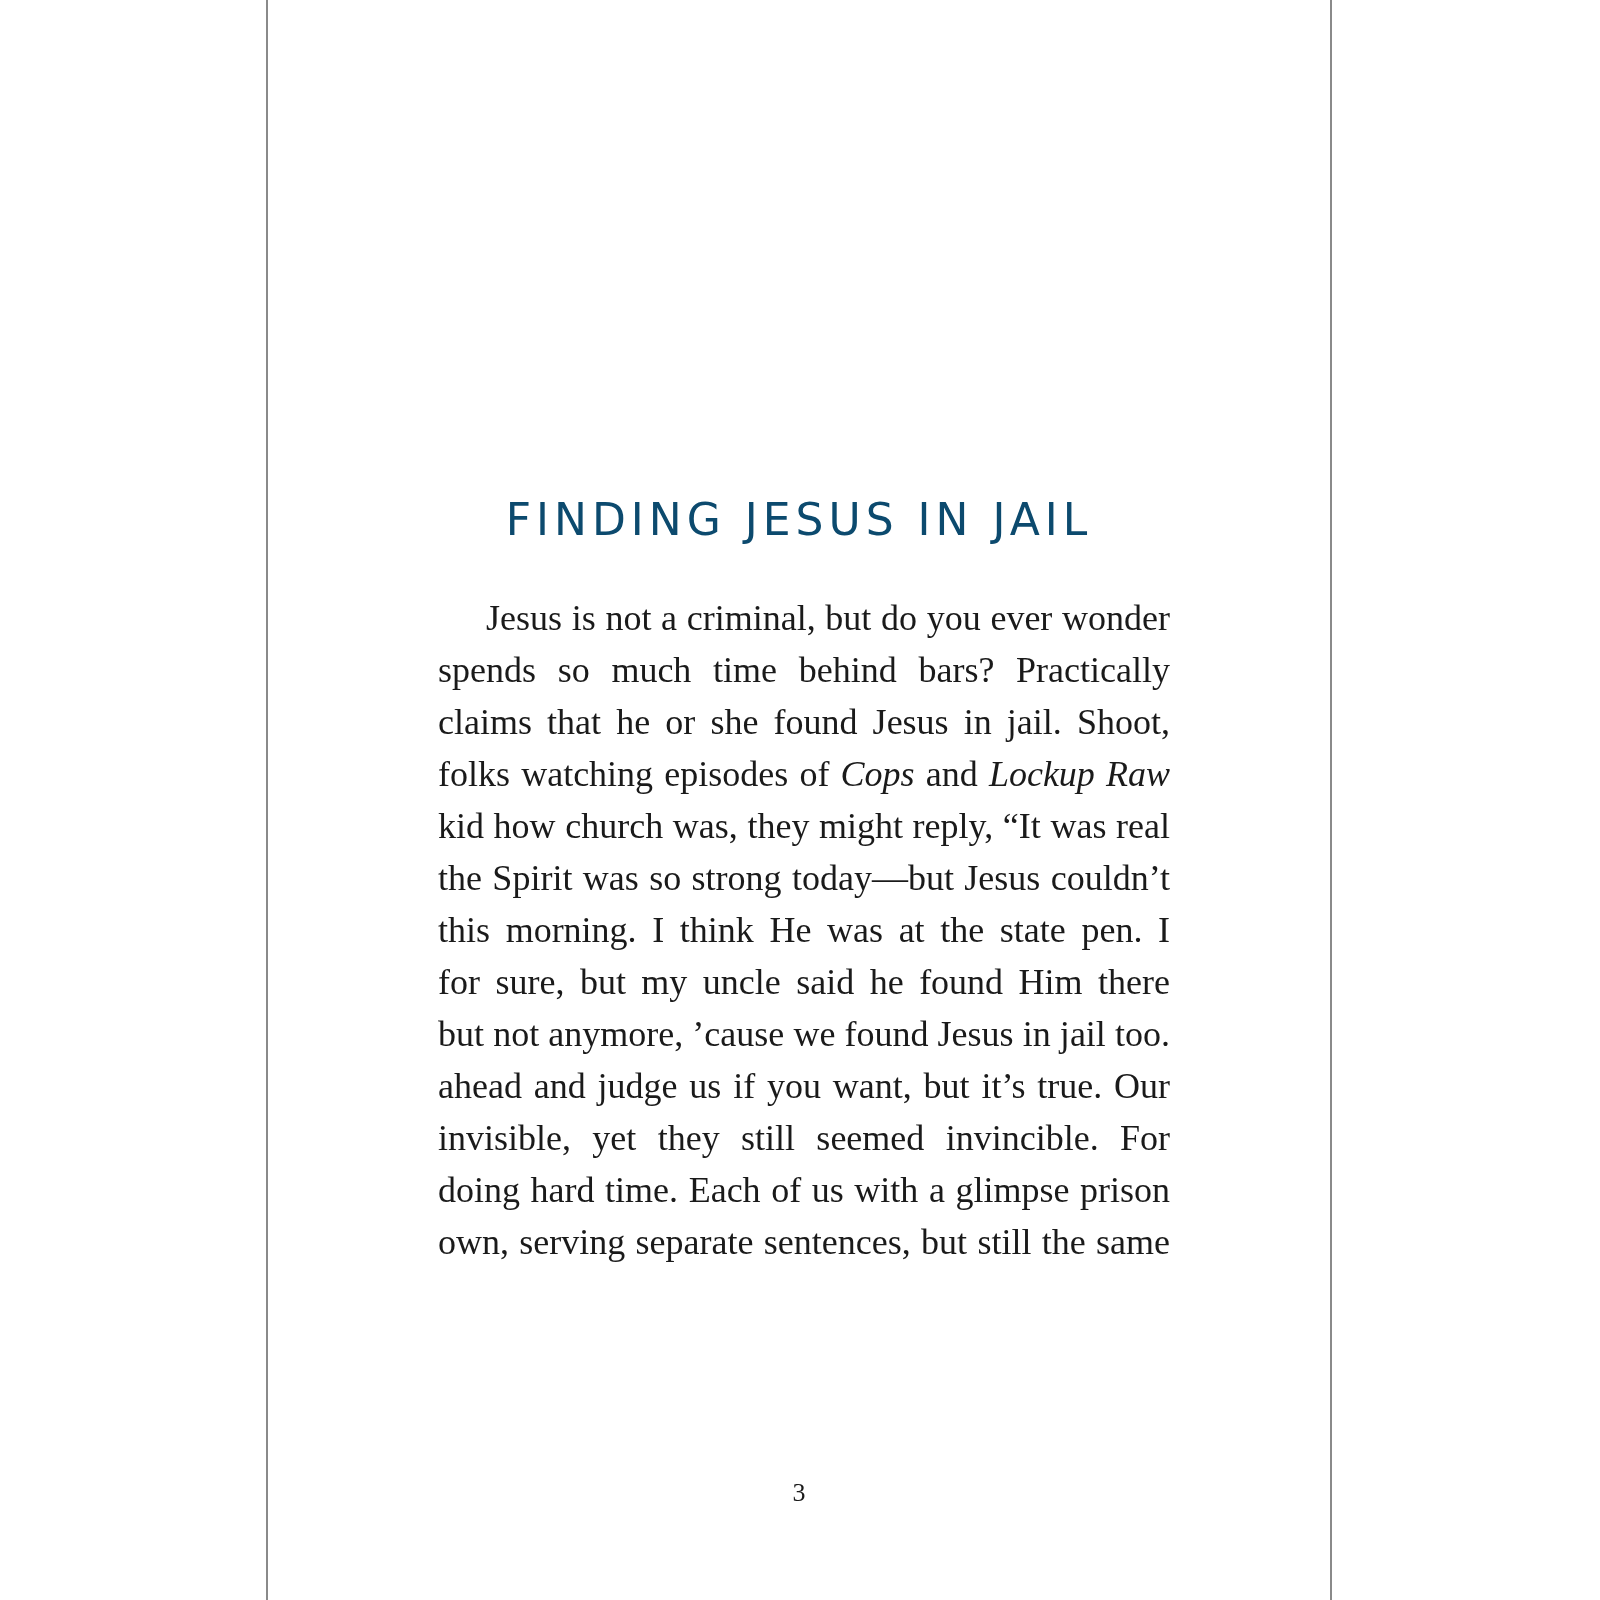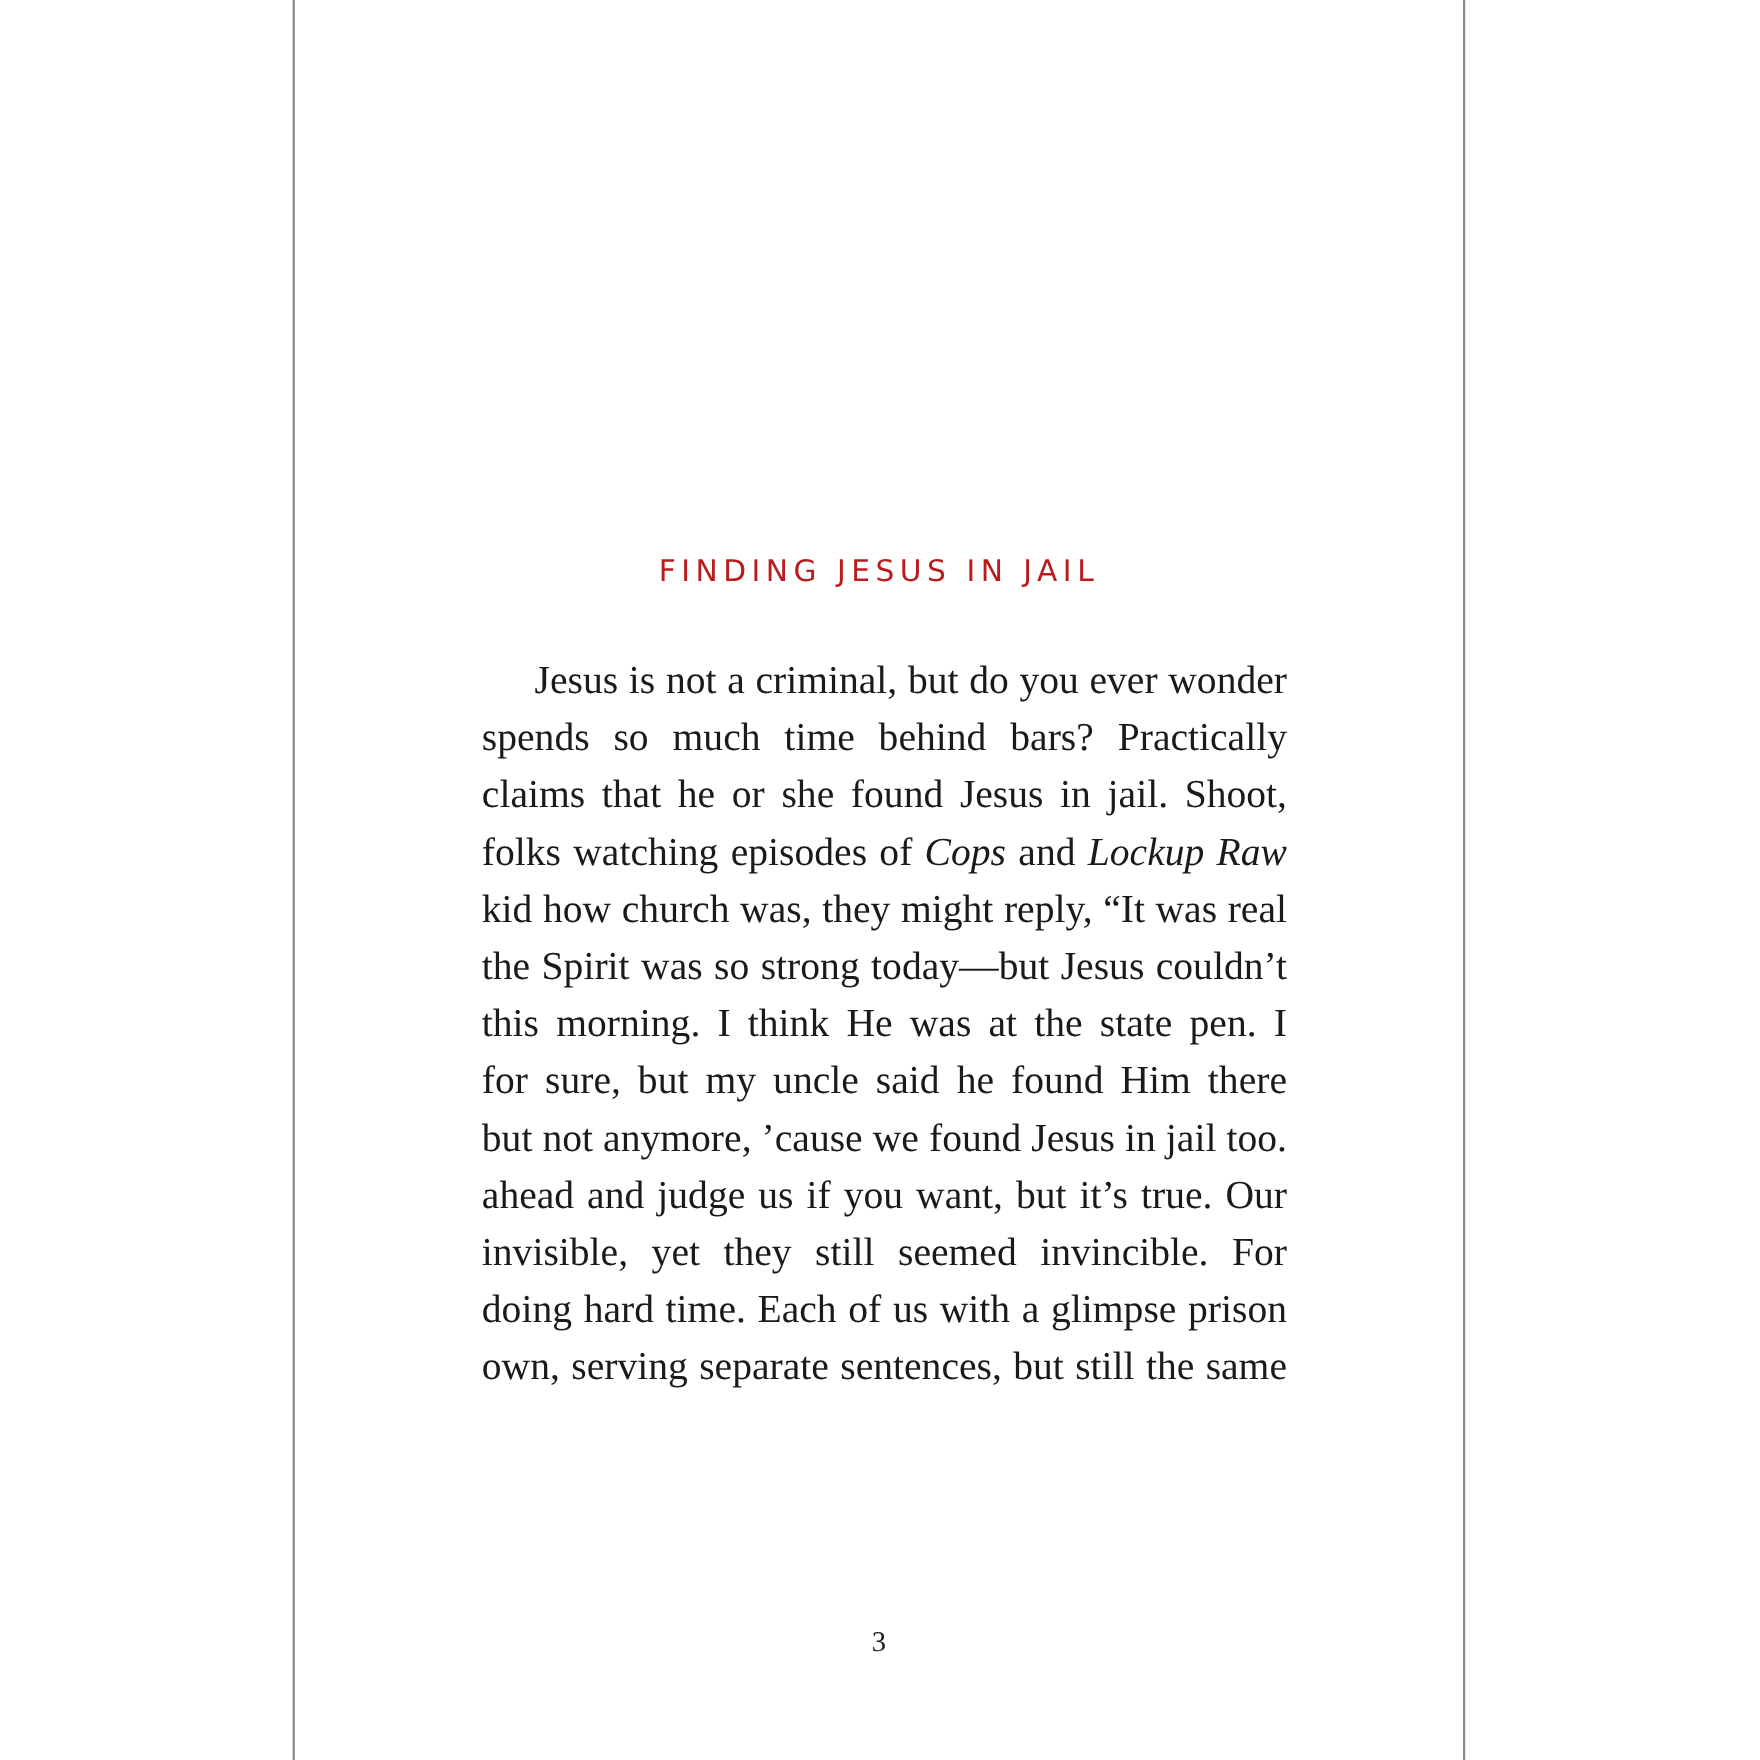--- a/index.html
+++ b/index.html
@@ -25,23 +25,23 @@
       box-sizing: border-box;
     }
     .chapter-title {
       position: absolute;
       left: 0;
       right: 0;
       top: 496px;
       text-align: center;
       font-family: "DejaVu Sans", sans-serif;
       font-weight: normal;
-      font-size: 27px;
+      font-size: 44px;
       letter-spacing: 5px;
-      color: #b91c1c;
+      color: #0c4a6e;
       margin: 0;
       line-height: 48px;
     }
     .body-text {
       position: absolute;
       left: 170px;
       width: 732px;
       top: 592px;
       font-family: "Liberation Serif", serif;
       font-size: 36px;

